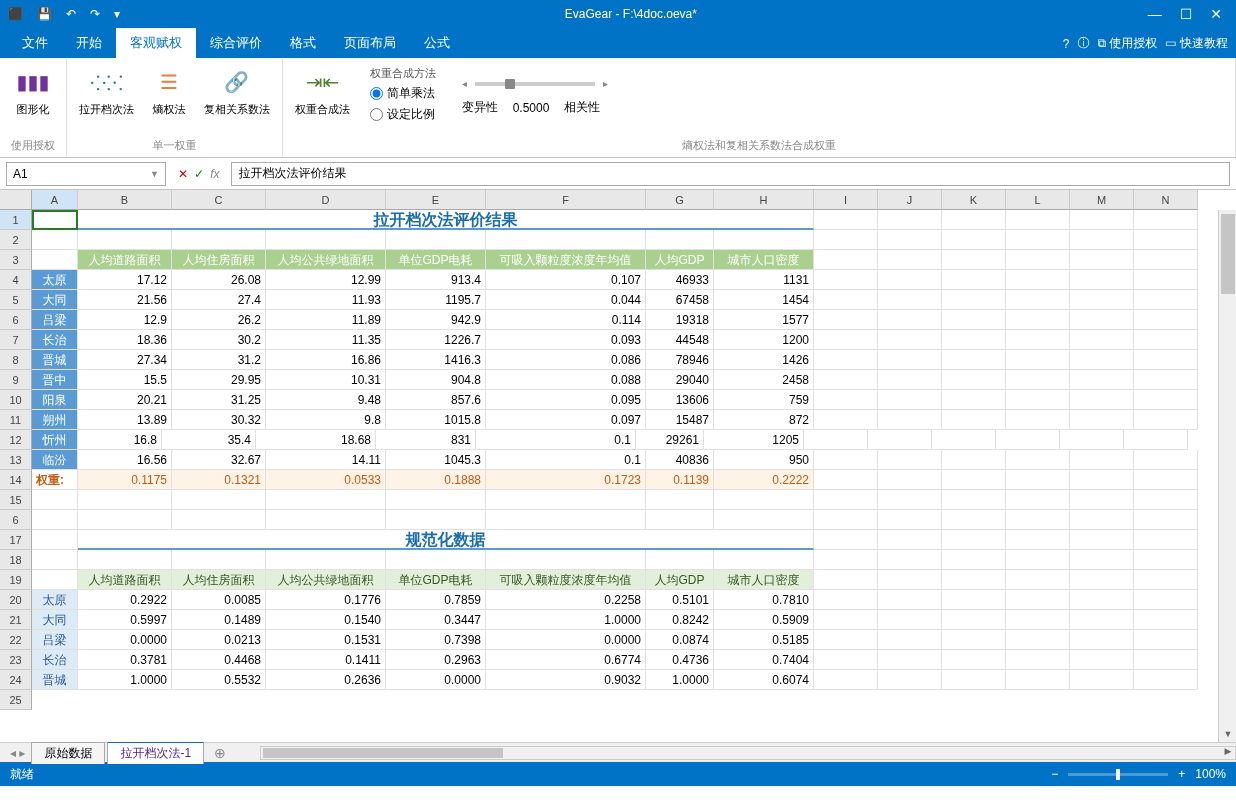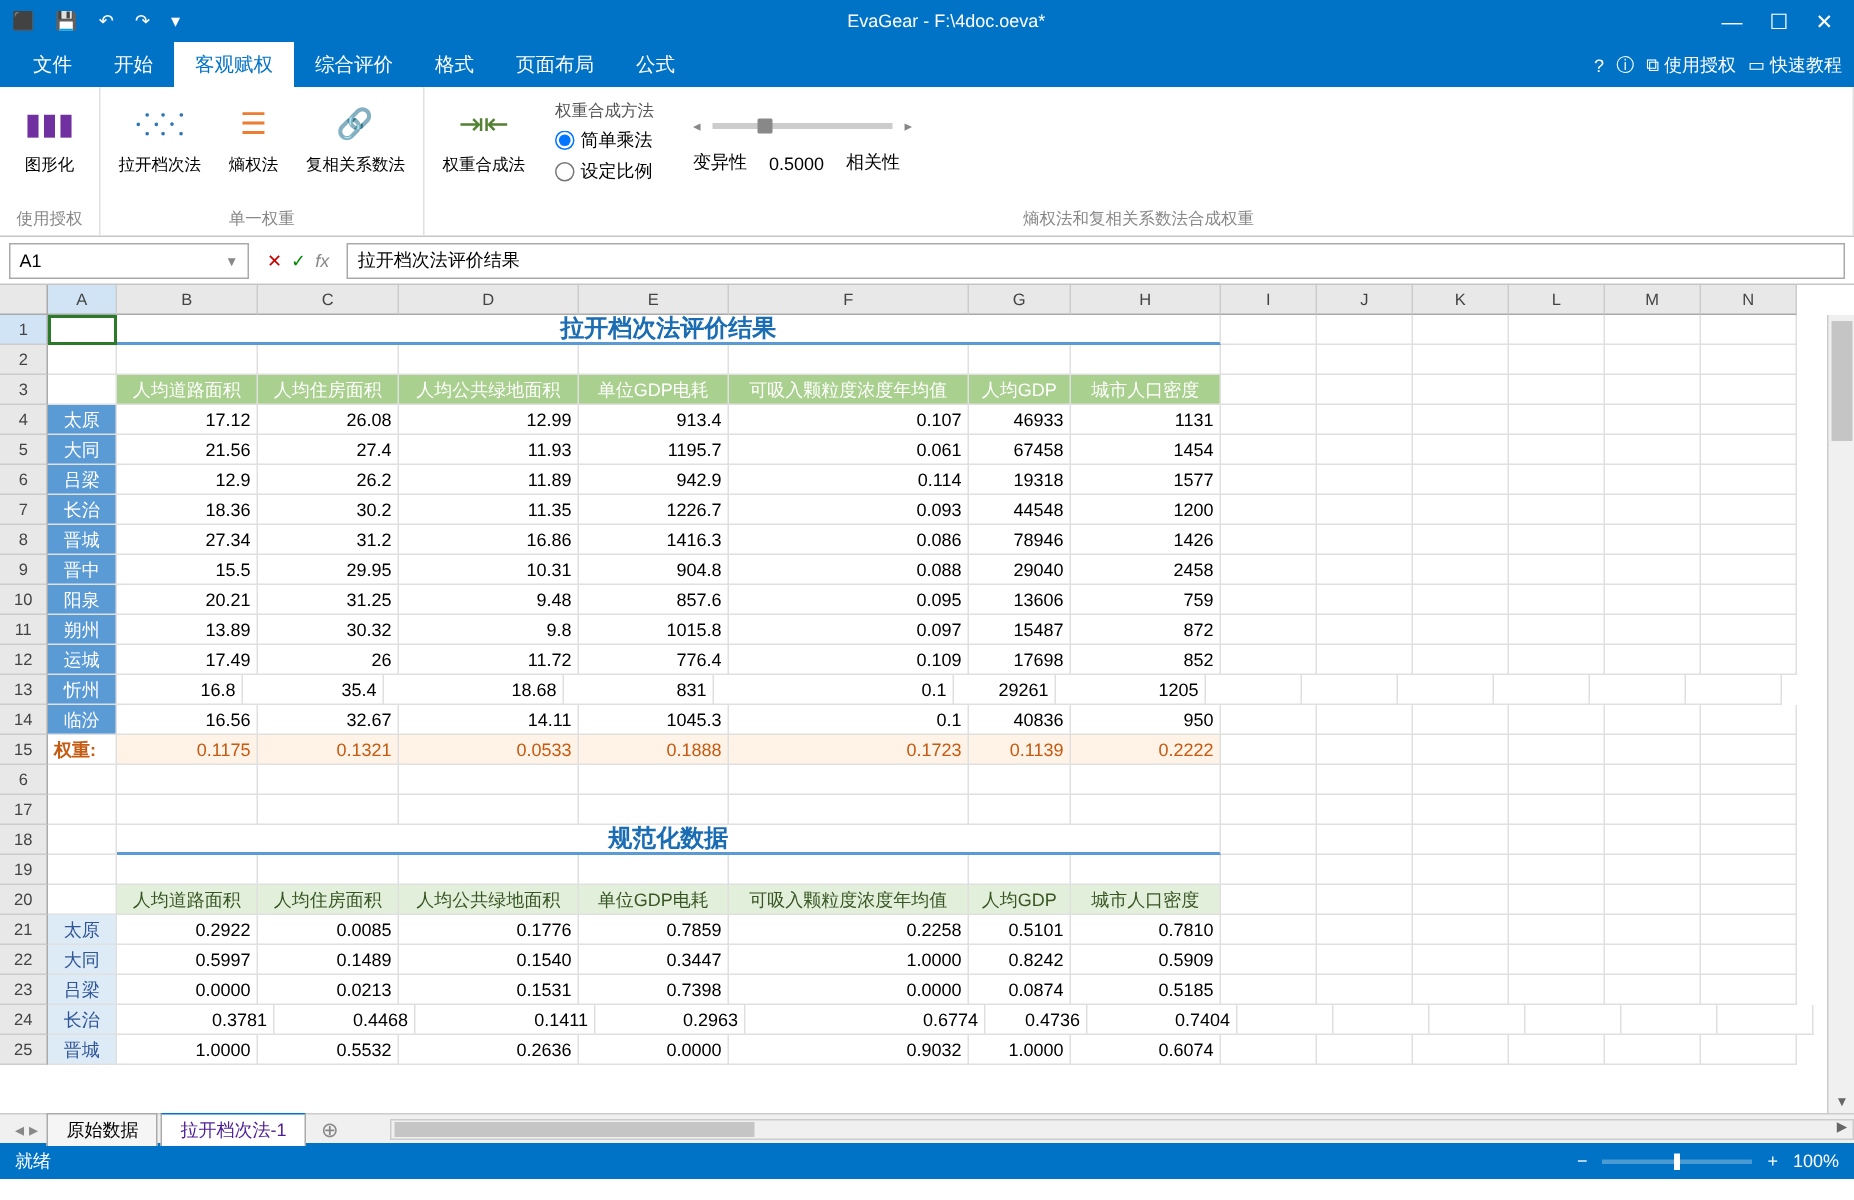--- a/index.html
+++ b/index.html
@@ -287,21 +287,21 @@
         <div class="cell " style="width: 64px;"></div>
         <div class="cell " style="width: 64px;"></div>
         <div class="cell " style="width: 64px;"></div>
       </div>
       <div class="row">
         <div class="cell city" style="width: 46px;">大同</div>
         <div class="cell num" style="width: 94px;">21.56</div>
         <div class="cell num" style="width: 94px;">27.4</div>
         <div class="cell num" style="width: 120px;">11.93</div>
         <div class="cell num" style="width: 100px;">1195.7</div>
-        <div class="cell num" style="width: 160px;">0.061</div>
+        <div class="cell num" style="width: 160px;">0.044</div>
         <div class="cell num" style="width: 68px;">67458</div>
         <div class="cell num" style="width: 100px;">1454</div>
         <div class="cell " style="width: 64px;"></div>
         <div class="cell " style="width: 64px;"></div>
         <div class="cell " style="width: 64px;"></div>
         <div class="cell " style="width: 64px;"></div>
         <div class="cell " style="width: 64px;"></div>
         <div class="cell " style="width: 64px;"></div>
       </div>
       <div class="row">
@@ -394,36 +394,20 @@
         <div class="cell num" style="width: 68px;">15487</div>
         <div class="cell num" style="width: 100px;">872</div>
         <div class="cell " style="width: 64px;"></div>
         <div class="cell " style="width: 64px;"></div>
         <div class="cell " style="width: 64px;"></div>
         <div class="cell " style="width: 64px;"></div>
         <div class="cell " style="width: 64px;"></div>
         <div class="cell " style="width: 64px;"></div>
       </div>
       <div class="row">
-        <div class="cell city" style="width: 46px;">运城</div>
-        <div class="cell num" style="width: 94px;">17.49</div>
-        <div class="cell num" style="width: 94px;">26</div>
-        <div class="cell num" style="width: 120px;">11.72</div>
-        <div class="cell num" style="width: 100px;">776.4</div>
-        <div class="cell num" style="width: 160px;">0.109</div>
-        <div class="cell num" style="width: 68px;">17698</div>
-        <div class="cell num" style="width: 100px;">852</div>
-        <div class="cell " style="width: 64px;"></div>
-        <div class="cell " style="width: 64px;"></div>
-        <div class="cell " style="width: 64px;"></div>
-        <div class="cell " style="width: 64px;"></div>
-        <div class="cell " style="width: 64px;"></div>
-        <div class="cell " style="width: 64px;"></div>
-      </div>
-      <div class="row">
         <div class="cell city" style="width: 46px;">忻州</div>
         <div class="cell num" style="width: 84px;">16.8</div>
         <div class="cell num" style="width: 94px;">35.4</div>
         <div class="cell num" style="width: 120px;">18.68</div>
         <div class="cell num" style="width: 100px;">831</div>
         <div class="cell num" style="width: 160px;">0.1</div>
         <div class="cell num" style="width: 68px;">29261</div>
         <div class="cell num" style="width: 100px;">1205</div>
         <div class="cell " style="width: 64px;"></div>
         <div class="cell " style="width: 64px;"></div>
@@ -581,21 +565,21 @@
         <div class="cell num" style="width: 100px;">0.5185</div>
         <div class="cell " style="width: 64px;"></div>
         <div class="cell " style="width: 64px;"></div>
         <div class="cell " style="width: 64px;"></div>
         <div class="cell " style="width: 64px;"></div>
         <div class="cell " style="width: 64px;"></div>
         <div class="cell " style="width: 64px;"></div>
       </div>
       <div class="row">
         <div class="cell city2" style="width: 46px;">长治</div>
-        <div class="cell num" style="width: 105px;">0.3781</div>
+        <div class="cell num" style="width: 94px;">0.3781</div>
         <div class="cell num" style="width: 94px;">0.4468</div>
         <div class="cell num" style="width: 120px;">0.1411</div>
         <div class="cell num" style="width: 100px;">0.2963</div>
         <div class="cell num" style="width: 160px;">0.6774</div>
         <div class="cell num" style="width: 68px; text-align: right;">0.4736</div>
         <div class="cell num" style="width: 100px;">0.7404</div>
         <div class="cell " style="width: 64px;"></div>
         <div class="cell " style="width: 64px;"></div>
         <div class="cell " style="width: 64px;"></div>
         <div class="cell " style="width: 64px;"></div>

